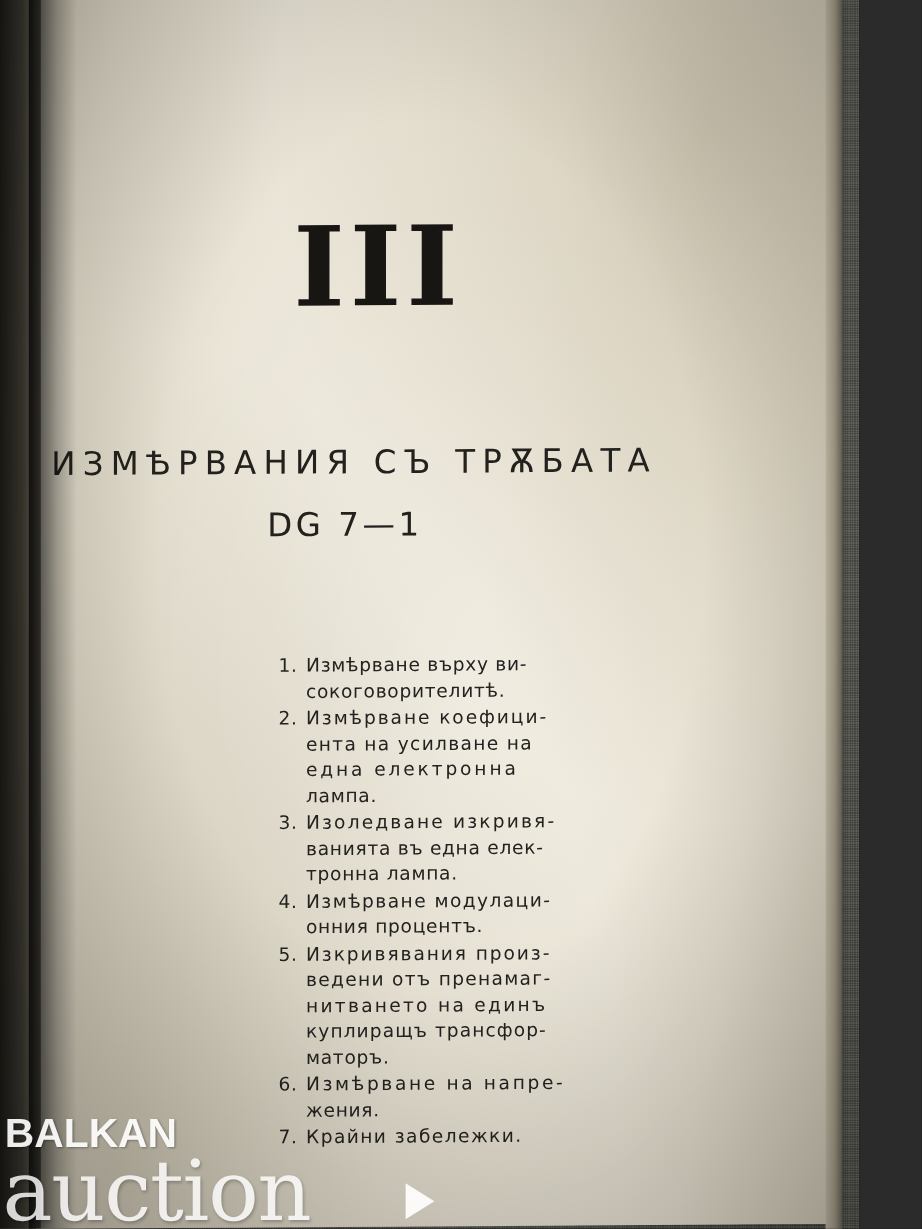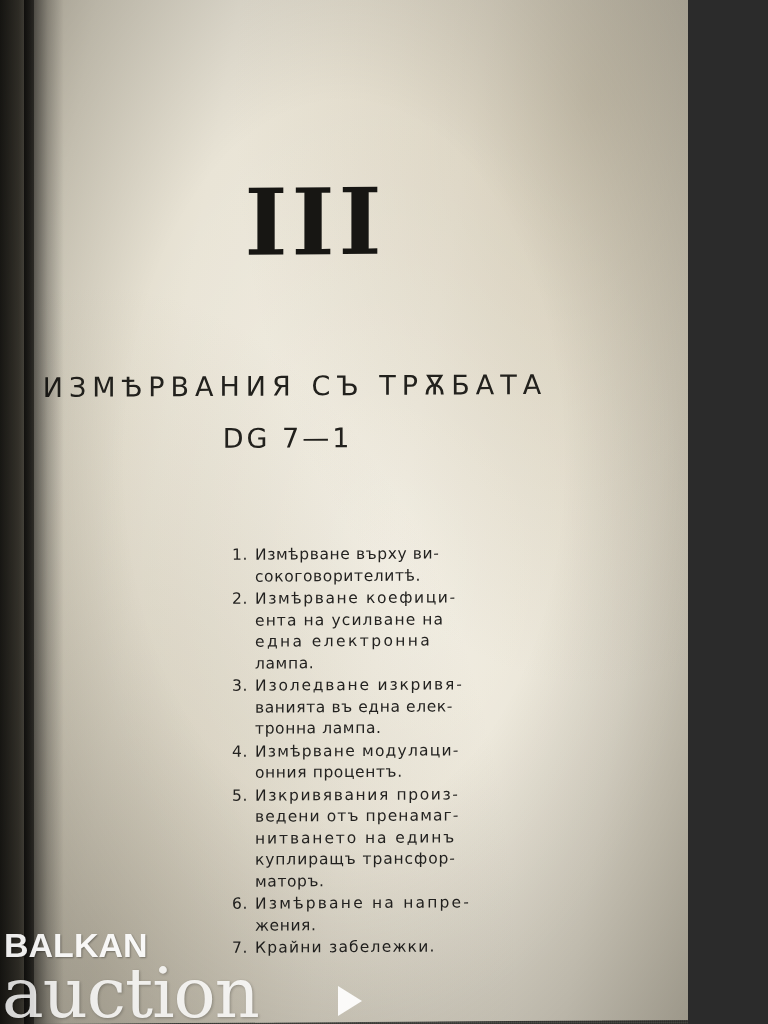--- a/index.html
+++ b/index.html
@@ -12,20 +12,21 @@
     height: 1024px;
     overflow: hidden;
     font-family: "DejaVu Sans", sans-serif;
   }
   .photo {
     position: relative;
     width: 688px;
     height: 1024px;
     background: #000000;
     overflow: hidden;
+    padding-left: 28px;
   }
   
   .bg-texture {
     position: absolute;
     inset: 0;
     background:
       repeating-linear-gradient(0deg, rgba(0,0,0,0.10) 0px, rgba(0,0,0,0.10) 1px, rgba(255,255,255,0.05) 1px, rgba(255,255,255,0.05) 2px),
       repeating-linear-gradient(90deg, rgba(0,0,0,0.10) 0px, rgba(0,0,0,0.10) 1px, rgba(255,255,255,0.05) 1px, rgba(255,255,255,0.05) 2px),
       linear-gradient(105deg, #7b7c74 0%, #6a6b63 40%, #5e5f57 100%);
   }

